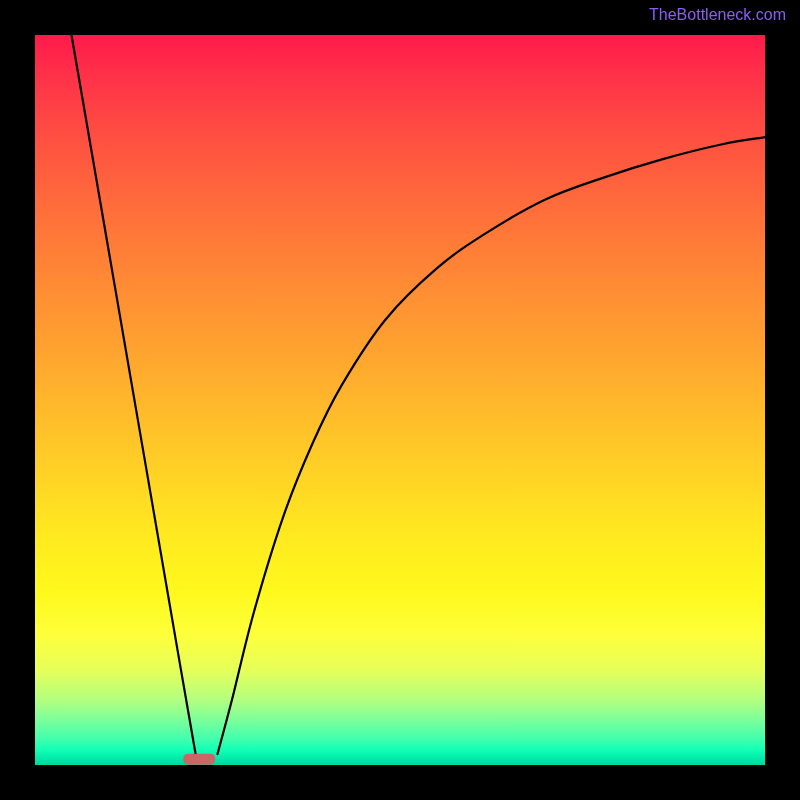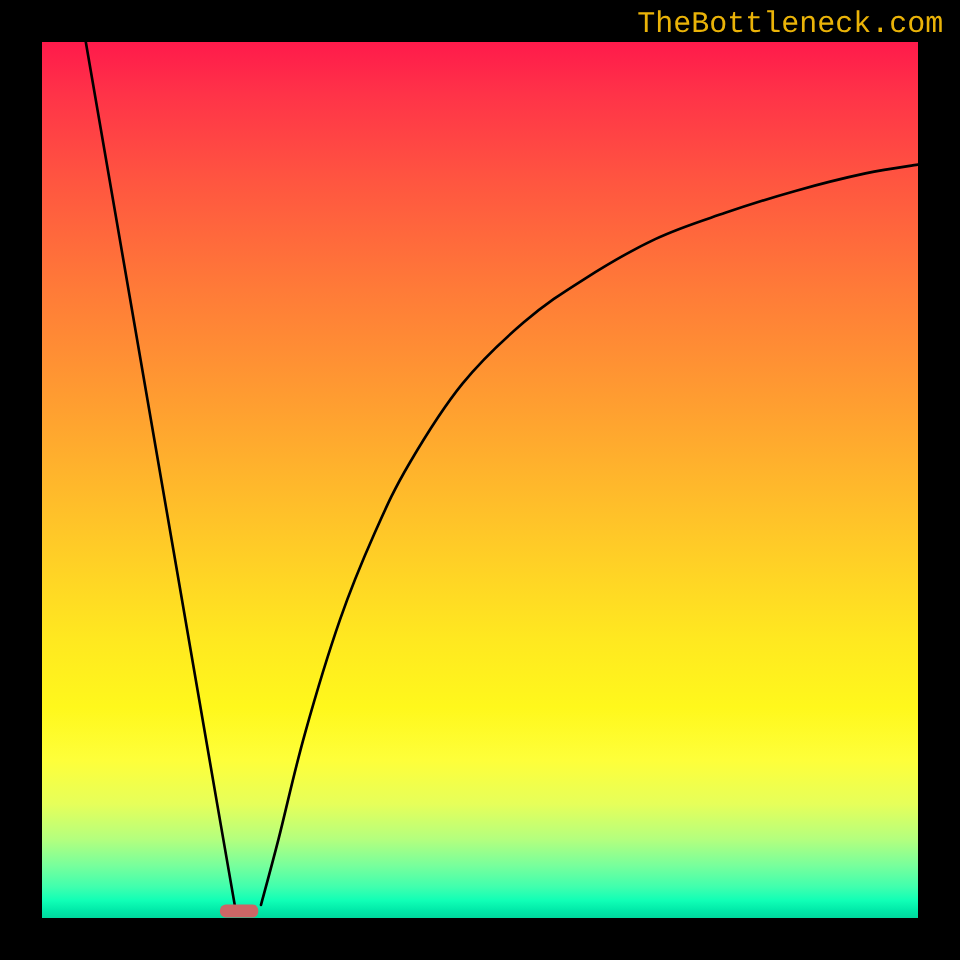--- a/index.html
+++ b/index.html
@@ -10,23 +10,23 @@
   .container {
     width: 800px;
     height: 800px;
     position: relative;
     background: #000;
   }
   .attribution {
     position: absolute;
     top: 6px;
     right: 14px;
-    font-family: Liberation Mono, monospace;
-    font-size: 25px;
-    color: #eab308;
+    font-family: Liberation Sans, sans-serif;
+    font-size: 16px;
+    color: #8b5cf6;
     z-index: 10;
   }
   .plot-area {
     position: absolute;
     left: 35px;
     top: 35px;
     width: 730px;
     height: 730px;
     overflow: hidden;
   }

